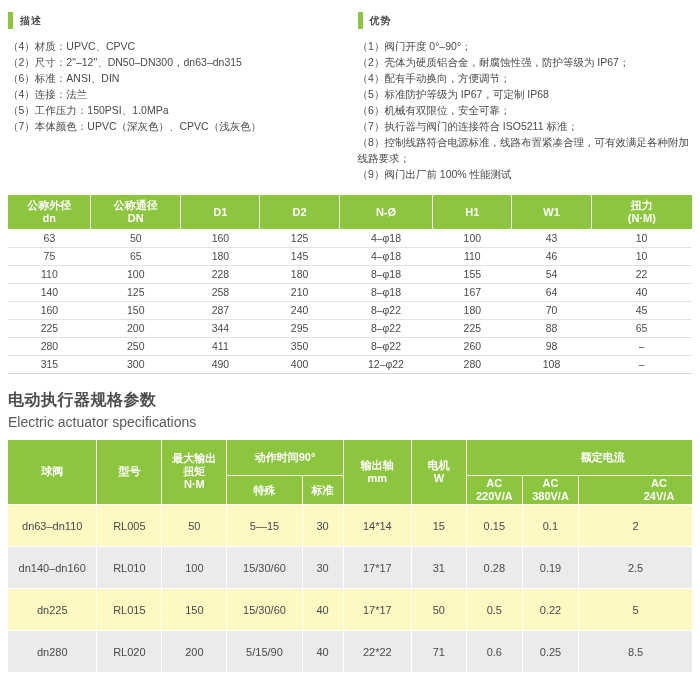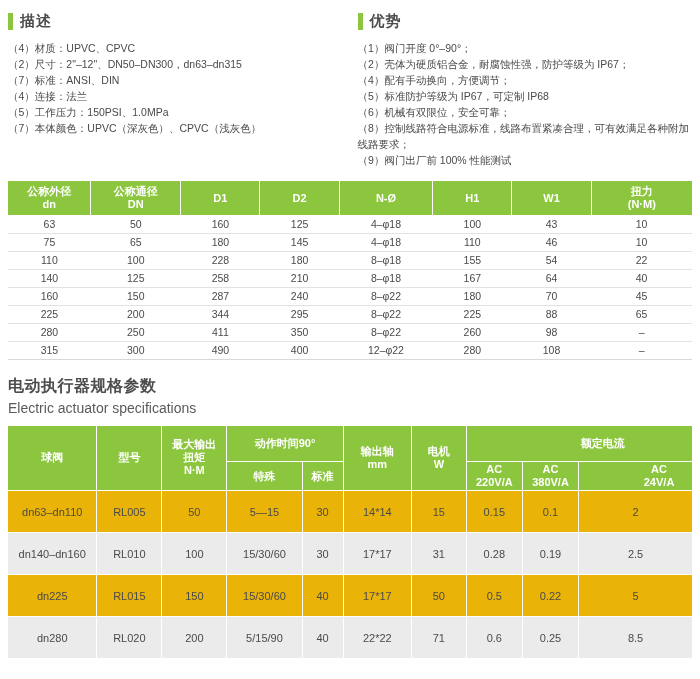--- a/index.html
+++ b/index.html
@@ -8,21 +8,21 @@
     width: 700px; height: 679px;
     background: #ffffff;
     font-family: "Liberation Sans", sans-serif;
     color: #3a3a3a;
   }
   .page { position: relative; width: 700px; height: 679px; padding: 10px 8px 0 8px; }
 
   
   .sec-head { display: flex; align-items: center; gap: 7px; }
   .sec-bar { width: 5px; height: 17px; background: #8cc63e; display: block; }
-  .sec-title { font-size: 15px; font-weight: bold; color: #4d4d4d; letter-spacing: 1px; }
+  .sec-title { font-size: 10px; font-weight: bold; color: #4d4d4d; letter-spacing: 1px; }
 
   .two-col { display: flex; gap: 22px; margin-top: 2px; }
   .col { width: 333px; }
   .col.right { width: 340px; }
   .bullets { margin: 9px 0 0 0; padding: 0; list-style: none; }
   .bullets li {
     font-size: 10.5px;
     line-height: 16px;
     color: #4a4a4a;
     white-space: nowrap;
@@ -69,21 +69,21 @@
     font-size: 11px;
   }
   .t2 thead th:last-child { border-right: none; padding-left: 48px; }
   .t2 thead tr.r1 th { height: 36px; }
   .t2 thead tr.r2 th { height: 28px; }
   .t2 tbody td {
     height: 42px;
     color: #4a4a4a;
     border-right: 1px solid #ffffff;
     border-bottom: 1px solid #ffffff;
-    background: #eab308;
+    background: #fef9c3;
     font-size: 11px;
   }
   .t2 tbody tr:nth-child(even) td { background: #ebebeb; }
   .t2 tbody td:last-child { border-right: none; }
 
   .nb { white-space: nowrap; }
 </style>
 </head>
 <body>
 
@@ -92,38 +92,39 @@
   <div class="two-col">
 
     <div class="col">
       <div class="sec-head">
         <span class="sec-bar"></span>
         <span class="sec-title">描述</span>
       </div>
       <ul class="bullets">
         <li>（4）材质：UPVC、CPVC</li>
         <li>（2）尺寸：2"–12"、DN50–DN300，dn63–dn315</li>
-        <li>（7）标准：ANSI、DIN</li>
+        <li>（6）标准：ANSI、DIN</li>
         <li>（4）连接：法兰</li>
         <li>（5）工作压力：150PSI、1.0MPa</li>
         <li>（7）本体颜色：UPVC（深灰色）、CPVC（浅灰色）</li>
       </ul>
     </div>
 
     <div class="col right">
       <div class="sec-head">
         <span class="sec-bar"></span>
         <span class="sec-title">优势</span>
       </div>
       <ul class="bullets">
         <li>（1）阀门开度 0°–90°；</li>
         <li>（2）壳体为硬质铝合金，耐腐蚀性强，防护等级为 IP67；</li>
         <li>（4）配有手动换向，方便调节；</li>
         <li>（5）标准防护等级为 IP67，可定制 IP68</li>
         <li>（6）机械有双限位，安全可靠；</li>
+        <li>（7）执行器与阀门的连接符合 ISO5211 标准；</li>
         <li class="wrap">（8）控制线路符合电源标准，线路布置紧凑合理，可有效满足各种附加线路要求；</li>
         <li>（9）阀门出厂前 100% 性能测试</li>
       </ul>
     </div>
 
   </div>
 
   <table class="t1">
     <thead>
       <tr>

